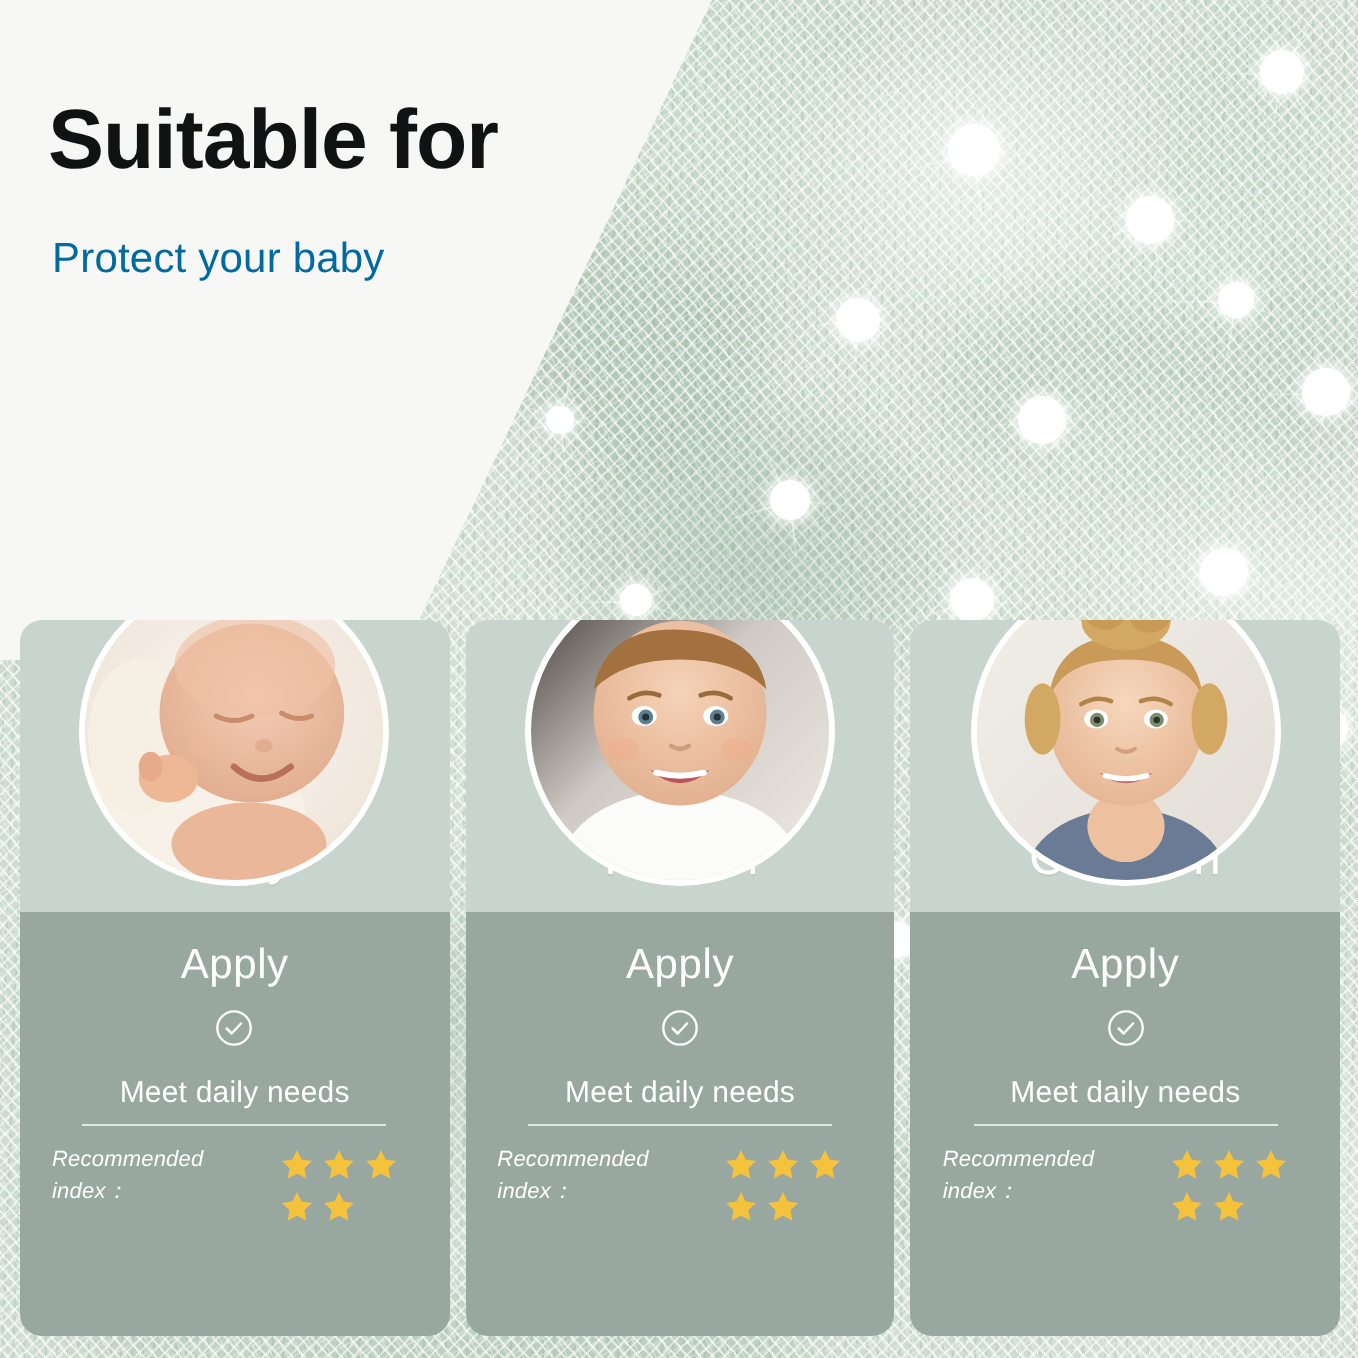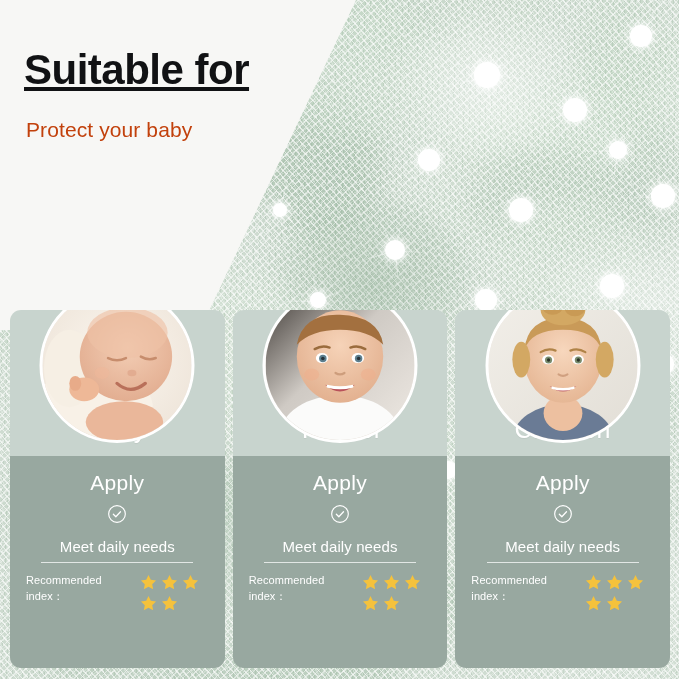--- a/index.html
+++ b/index.html
@@ -45,25 +45,25 @@
 
   
   .header-panel{
     position:absolute;left:0;top:0;width:420px;height:340px;
     background:#f7f7f5;
     clip-path:polygon(0 0, 356px 0, 200px 330px, 0 330px);
   }
   .header-text{position:absolute;left:24px;top:42px;width:360px;}
   .headline{
     font-size:42px;line-height:1.33;font-weight:700;color:#111214;
-    letter-spacing:-0.5px;margin:0;text-decoration:underline;
+    letter-spacing:-0.5px;margin:0;
   }
   .headline .l2{display:block;}
   .subline{
-    margin:20px 0 0 2px;font-size:21px;color:#c2410c;font-weight:400;letter-spacing:.1px;
+    margin:20px 0 0 2px;font-size:21px;color:#0369a1;font-weight:400;letter-spacing:.1px;
   }
 
   
   .cards{position:absolute;left:10px;top:310px;width:660px;height:358px;display:flex;gap:8px;}
   .card{
     position:relative;flex:1 1 0;border-radius:11px;overflow:hidden;
     display:flex;flex-direction:column;
   }
   .card-top{
     background:#c8d4ce;height:146px;position:relative;flex:0 0 auto;
@@ -75,21 +75,21 @@
   }
   .card-bottom{
     background:#98a8a0;flex:1 1 auto;position:relative;
     display:flex;flex-direction:column;align-items:center;padding-top:15px;
   }
   .apply{font-size:21px;color:#ffffff;font-weight:400;letter-spacing:.3px;}
   .check-icon{margin-top:9px;width:20px;height:20px;display:block;}
   .needs{margin-top:14px;font-size:15px;color:#ffffff;font-weight:400;letter-spacing:.1px;}
   .divider{margin-top:7px;width:152px;height:1px;background:rgba(255,255,255,.72);}
   .rating{margin-top:10px;width:100%;padding:0 16px;box-sizing:border-box;display:flex;align-items:flex-start;justify-content:space-between;}
-  .rating-label{font-size:11px;line-height:1.45;color:#ffffff;max-width:96px;letter-spacing:.1px;}
+  .rating-label{font-size:11px;line-height:1.45;color:#ffffff;max-width:96px;letter-spacing:.1px;font-style:italic;}
   .stars{display:flex;flex-wrap:wrap;width:70px;gap:2px;align-content:flex-start;justify-content:flex-start;}
   .star{width:19px;height:19px;display:block;}
 
   
   .photo{
     position:absolute;left:50%;transform:translateX(-50%);top:-22px;
     width:155px;height:155px;border-radius:50%;overflow:hidden;
     border:3px solid #ffffff;box-sizing:border-box;z-index:3;
     background:#efe9e3;
   }

